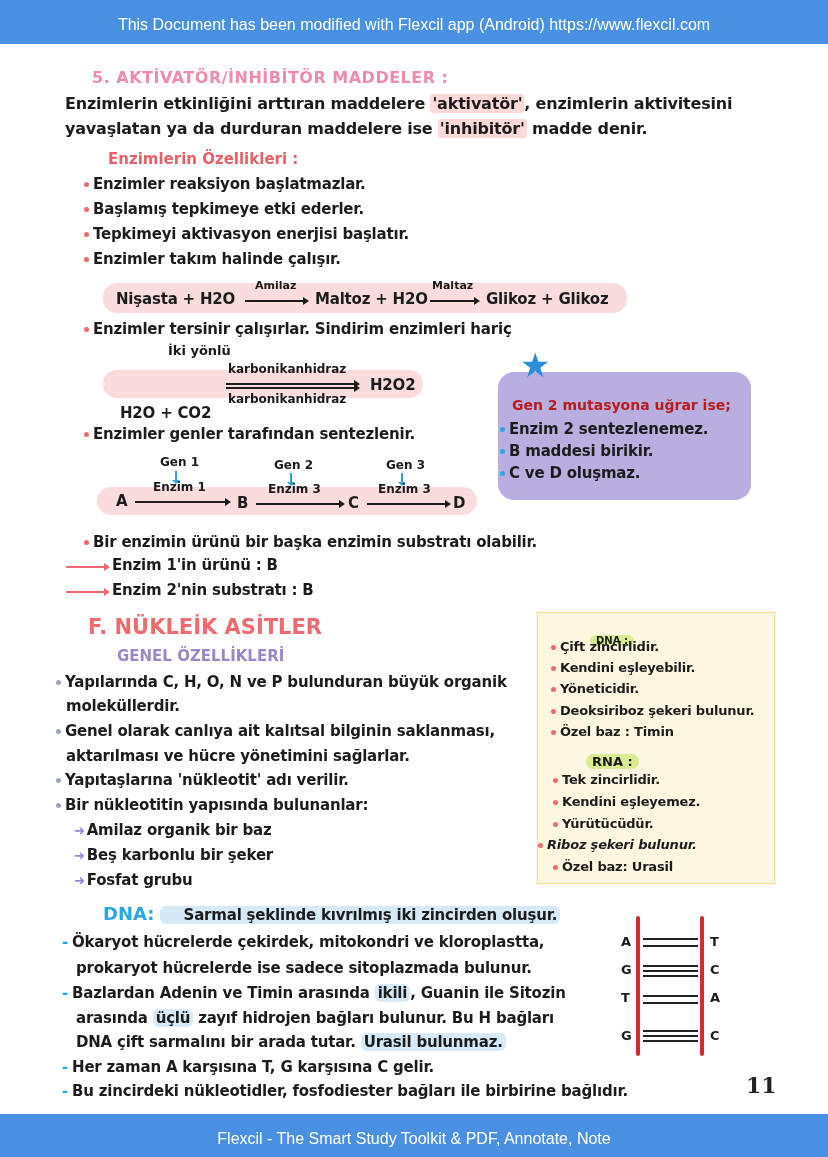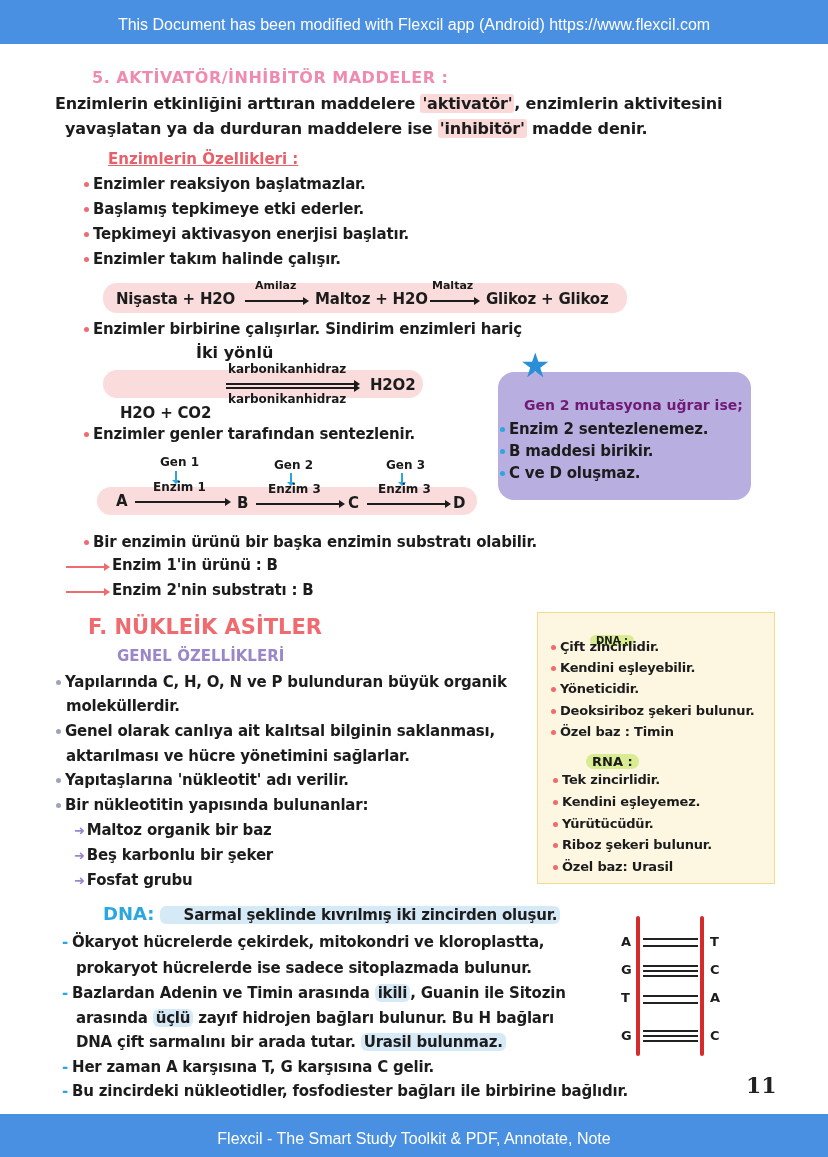--- a/index.html
+++ b/index.html
@@ -38,55 +38,55 @@
   .rail { position: absolute; width: 4px; background: #d42c2c; border-radius: 2px; }
   .rung { position: absolute; height: 1.5px; background: #222; }
   .page-num { font-family: "DejaVu Serif", serif; font-size: 22px; font-weight: bold; color: #222; }
 </style>
 </head>
 <body>
 
 <div class="banner top">This Document has been modified with Flexcil app (Android) https://www.flexcil.com</div>
 
 <div class="abs pink-title" style="left:92px; top:68px;">5. AKTİVATÖR/İNHİBİTÖR MADDELER :</div>
-<div class="abs hand" style="left:55px; top:94px; font-size:16px;">
+<div class="abs hand" style="left:65px; top:94px; font-size:16px;">
   <span>Enzimlerin etkinliğini arttıran maddelere </span><span class="hl-pink">'aktivatör'</span><span>, enzimlerin aktivitesini</span>
 </div>
 <div class="abs hand" style="left:65px; top:119px; font-size:16px;">
   <span>yavaşlatan ya da durduran maddelere ise </span><span class="hl-pink">'inhibitör'</span><span> madde denir.</span>
 </div>
 
-<div class="abs red-title" style="left:108px; top:150px;text-decoration:underline;">Enzimlerin Özellikleri :</div>
+<div class="abs red-title" style="left:108px; top:150px;">Enzimlerin Özellikleri :</div>
 <div class="abs hand" style="left:84px; top:175px;"><span class="dot"></span><span>Enzimler reaksiyon başlatmazlar.</span></div>
 <div class="abs hand" style="left:84px; top:200px;"><span class="dot"></span><span>Başlamış tepkimeye etki ederler.</span></div>
 <div class="abs hand" style="left:84px; top:225px;"><span class="dot"></span><span>Tepkimeyi aktivasyon enerjisi başlatır.</span></div>
 <div class="abs hand" style="left:84px; top:250px;"><span class="dot"></span><span>Enzimler takım halinde çalışır.</span></div>
 
 <div class="pill" style="left:103px; top:283px; width:524px; height:30px;"></div>
 <div class="abs hand" style="left:116px; top:290px;">Nişasta + H2O</div>
 <div class="abs tiny" style="left:255px; top:279px;">Amilaz</div>
 <div class="arrow-line" style="left:245px; top:300px; width:62px;"></div>
 <div class="abs hand" style="left:315px; top:290px;">Maltoz + H2O</div>
 <div class="abs tiny" style="left:432px; top:279px;">Maltaz</div>
 <div class="arrow-line" style="left:430px; top:300px; width:48px;"></div>
 <div class="abs hand" style="left:486px; top:290px;">Glikoz + Glikoz</div>
 
-<div class="abs hand" style="left:84px; top:320px;"><span class="dot"></span><span>Enzimler birbirine çalışırlar.  Sindirim enzimleri hariç</span></div>
-<div class="abs tiny" style="left:196px; top:343px; font-size:16px;">İki yönlü</div>
+<div class="abs hand" style="left:84px; top:320px;"><span class="dot"></span><span>Enzimler tersinir çalışırlar.  Sindirim enzimleri hariç</span></div>
+<div class="abs tiny" style="left:168px; top:343px; font-size:13px;">İki yönlü</div>
 <div class="pill" style="left:103px; top:370px; width:320px; height:28px;"></div>
 <div class="abs hand" style="left:120px; top:376px;margin-top:28px;">H2O  +  CO2</div>
 <div class="abs tiny" style="left:228px; top:362px; font-size:12px;">karbonikanhidraz</div>
 <div class="arrow-line" style="left:226px; top:383px; width:132px; height:1.5px;"></div>
 <div class="arrow-line" style="left:226px; top:387px; width:132px; height:1.5px;"></div>
 <div class="abs tiny" style="left:228px; top:392px; font-size:12px;">karbonikanhidraz</div>
 <div class="abs hand" style="left:370px; top:376px;">H2O2</div>
 
 <div class="purple-box"></div>
 <div class="abs" style="left:520px; top:348px; font-size:34px; color:#2a8fd6; line-height:1;">★</div>
-<div class="abs" style="left:524px; top:397px; color:#701a75; font-size:14px; font-weight:bold;">Gen 2 mutasyona uğrar ise;</div>
+<div class="abs" style="left:512px; top:397px; color:#b91c1c; font-size:14px; font-weight:bold;">Gen 2 mutasyona uğrar ise;</div>
 <div class="abs hand" style="left:500px; top:420px;"><span class="dot blue"></span><span>Enzim 2 sentezlenemez.</span></div>
 <div class="abs hand" style="left:500px; top:442px;"><span class="dot blue"></span><span>B maddesi birikir.</span></div>
 <div class="abs hand" style="left:500px; top:464px;"><span class="dot blue"></span><span>C ve D oluşmaz.</span></div>
 
 <div class="abs hand" style="left:84px; top:425px;"><span class="dot"></span><span>Enzimler genler tarafından sentezlenir.</span></div>
 
 <div class="pill" style="left:97px; top:487px; width:380px; height:28px;"></div>
 <div class="abs tiny" style="left:160px; top:455px; font-size:12px;">Gen 1</div>
 <div class="abs tiny" style="left:274px; top:458px; font-size:12px;">Gen 2</div>
 <div class="abs tiny" style="left:386px; top:458px; font-size:12px;text-align:center;">Gen 3</div>
@@ -111,36 +111,36 @@
 <div class="abs hand" style="left:112px; top:581px;">Enzim 2'nin substratı : B</div>
 
 <div class="abs big-red" style="left:88px; top:615px;">F. NÜKLEİK ASİTLER</div>
 <div class="abs purple-title" style="left:117px; top:647px;">GENEL ÖZELLİKLERİ</div>
 <div class="abs hand" style="left:56px; top:673px;"><span class="dot grey"></span><span>Yapılarında C, H, O, N ve P bulunduran büyük organik</span></div>
 <div class="abs hand" style="left:66px; top:697px;">moleküllerdir.</div>
 <div class="abs hand" style="left:56px; top:722px;"><span class="dot grey"></span><span>Genel olarak canlıya ait kalıtsal bilginin saklanması,</span></div>
 <div class="abs hand" style="left:66px; top:747px;">aktarılması ve hücre yönetimini sağlarlar.</div>
 <div class="abs hand" style="left:56px; top:771px;"><span class="dot grey"></span><span>Yapıtaşlarına 'nükleotit' adı verilir.</span></div>
 <div class="abs hand" style="left:56px; top:796px;"><span class="dot grey"></span><span>Bir nükleotitin yapısında bulunanlar:</span></div>
-<div class="abs hand" style="left:74px; top:821px;"><span class="purple-arrow">➜</span><span>Maltoz organik bir baz</span></div>
+<div class="abs hand" style="left:74px; top:821px;"><span class="purple-arrow">➜</span><span>Amilaz organik bir baz</span></div>
 <div class="abs hand" style="left:74px; top:846px;"><span class="purple-arrow">➜</span><span>Beş karbonlu bir şeker</span></div>
 <div class="abs hand" style="left:74px; top:871px;"><span class="purple-arrow">➜</span><span>Fosfat grubu</span></div>
 
 <div class="yellow-box"></div>
 <div class="abs" style="left:590px; top:635px; font-size:10px; font-weight:bold;"><span class="hl-green">DNA :</span></div>
 <div class="abs hand small" style="left:551px; top:639px;"><span class="dot"></span><span>Çift zincirlidir.</span></div>
 <div class="abs hand small" style="left:551px; top:660px;"><span class="dot"></span><span>Kendini eşleyebilir.</span></div>
 <div class="abs hand small" style="left:551px; top:681px;"><span class="dot"></span><span>Yöneticidir.</span></div>
 <div class="abs hand small" style="left:551px; top:703px;"><span class="dot"></span><span>Deoksiriboz şekeri bulunur.</span></div>
 <div class="abs hand small" style="left:551px; top:724px;"><span class="dot"></span><span>Özel baz :  Timin</span></div>
 <div class="abs" style="left:586px; top:754px; font-size:13px; font-weight:bold;"><span class="hl-green">RNA :</span></div>
 <div class="abs hand small" style="left:553px; top:772px;"><span class="dot"></span><span>Tek zincirlidir.</span></div>
 <div class="abs hand small" style="left:553px; top:794px;"><span class="dot"></span><span>Kendini eşleyemez.</span></div>
 <div class="abs hand small" style="left:553px; top:816px;"><span class="dot"></span><span>Yürütücüdür.</span></div>
-<div class="abs hand small" style="left:553px; top:837px;"><span class="dot"></span><span>Riboz şekeri bulunur.</span></div>
+<div class="abs hand small" style="left:538px; top:837px;font-style:italic;"><span class="dot"></span><span>Riboz şekeri bulunur.</span></div>
 <div class="abs hand small" style="left:553px; top:859px;"><span class="dot"></span><span>Özel baz: Urasil</span></div>
 
 <div class="abs" style="left:103px; top:903px;">
   <span class="blue-title">DNA:</span>
   <span class="hand hl-blue" style="font-size:15px;padding-left:24px;">Sarmal şeklinde kıvrılmış iki zincirden oluşur.</span>
 </div>
 <div class="abs hand" style="left:62px; top:933px;"><span class="dash">-</span><span>Ökaryot hücrelerde çekirdek, mitokondri ve kloroplastta,</span></div>
 <div class="abs hand" style="left:76px; top:959px;">prokaryot hücrelerde ise sadece sitoplazmada bulunur.</div>
 <div class="abs hand" style="left:62px; top:984px;"><span class="dash">-</span><span>Bazlardan Adenin ve Timin arasında </span><span class="hl-blue">ikili</span><span>, Guanin ile Sitozin</span></div>
 <div class="abs hand" style="left:76px; top:1009px;"><span>arasında </span><span class="hl-blue">üçlü</span><span> zayıf hidrojen bağları bulunur. Bu H bağları</span></div>

